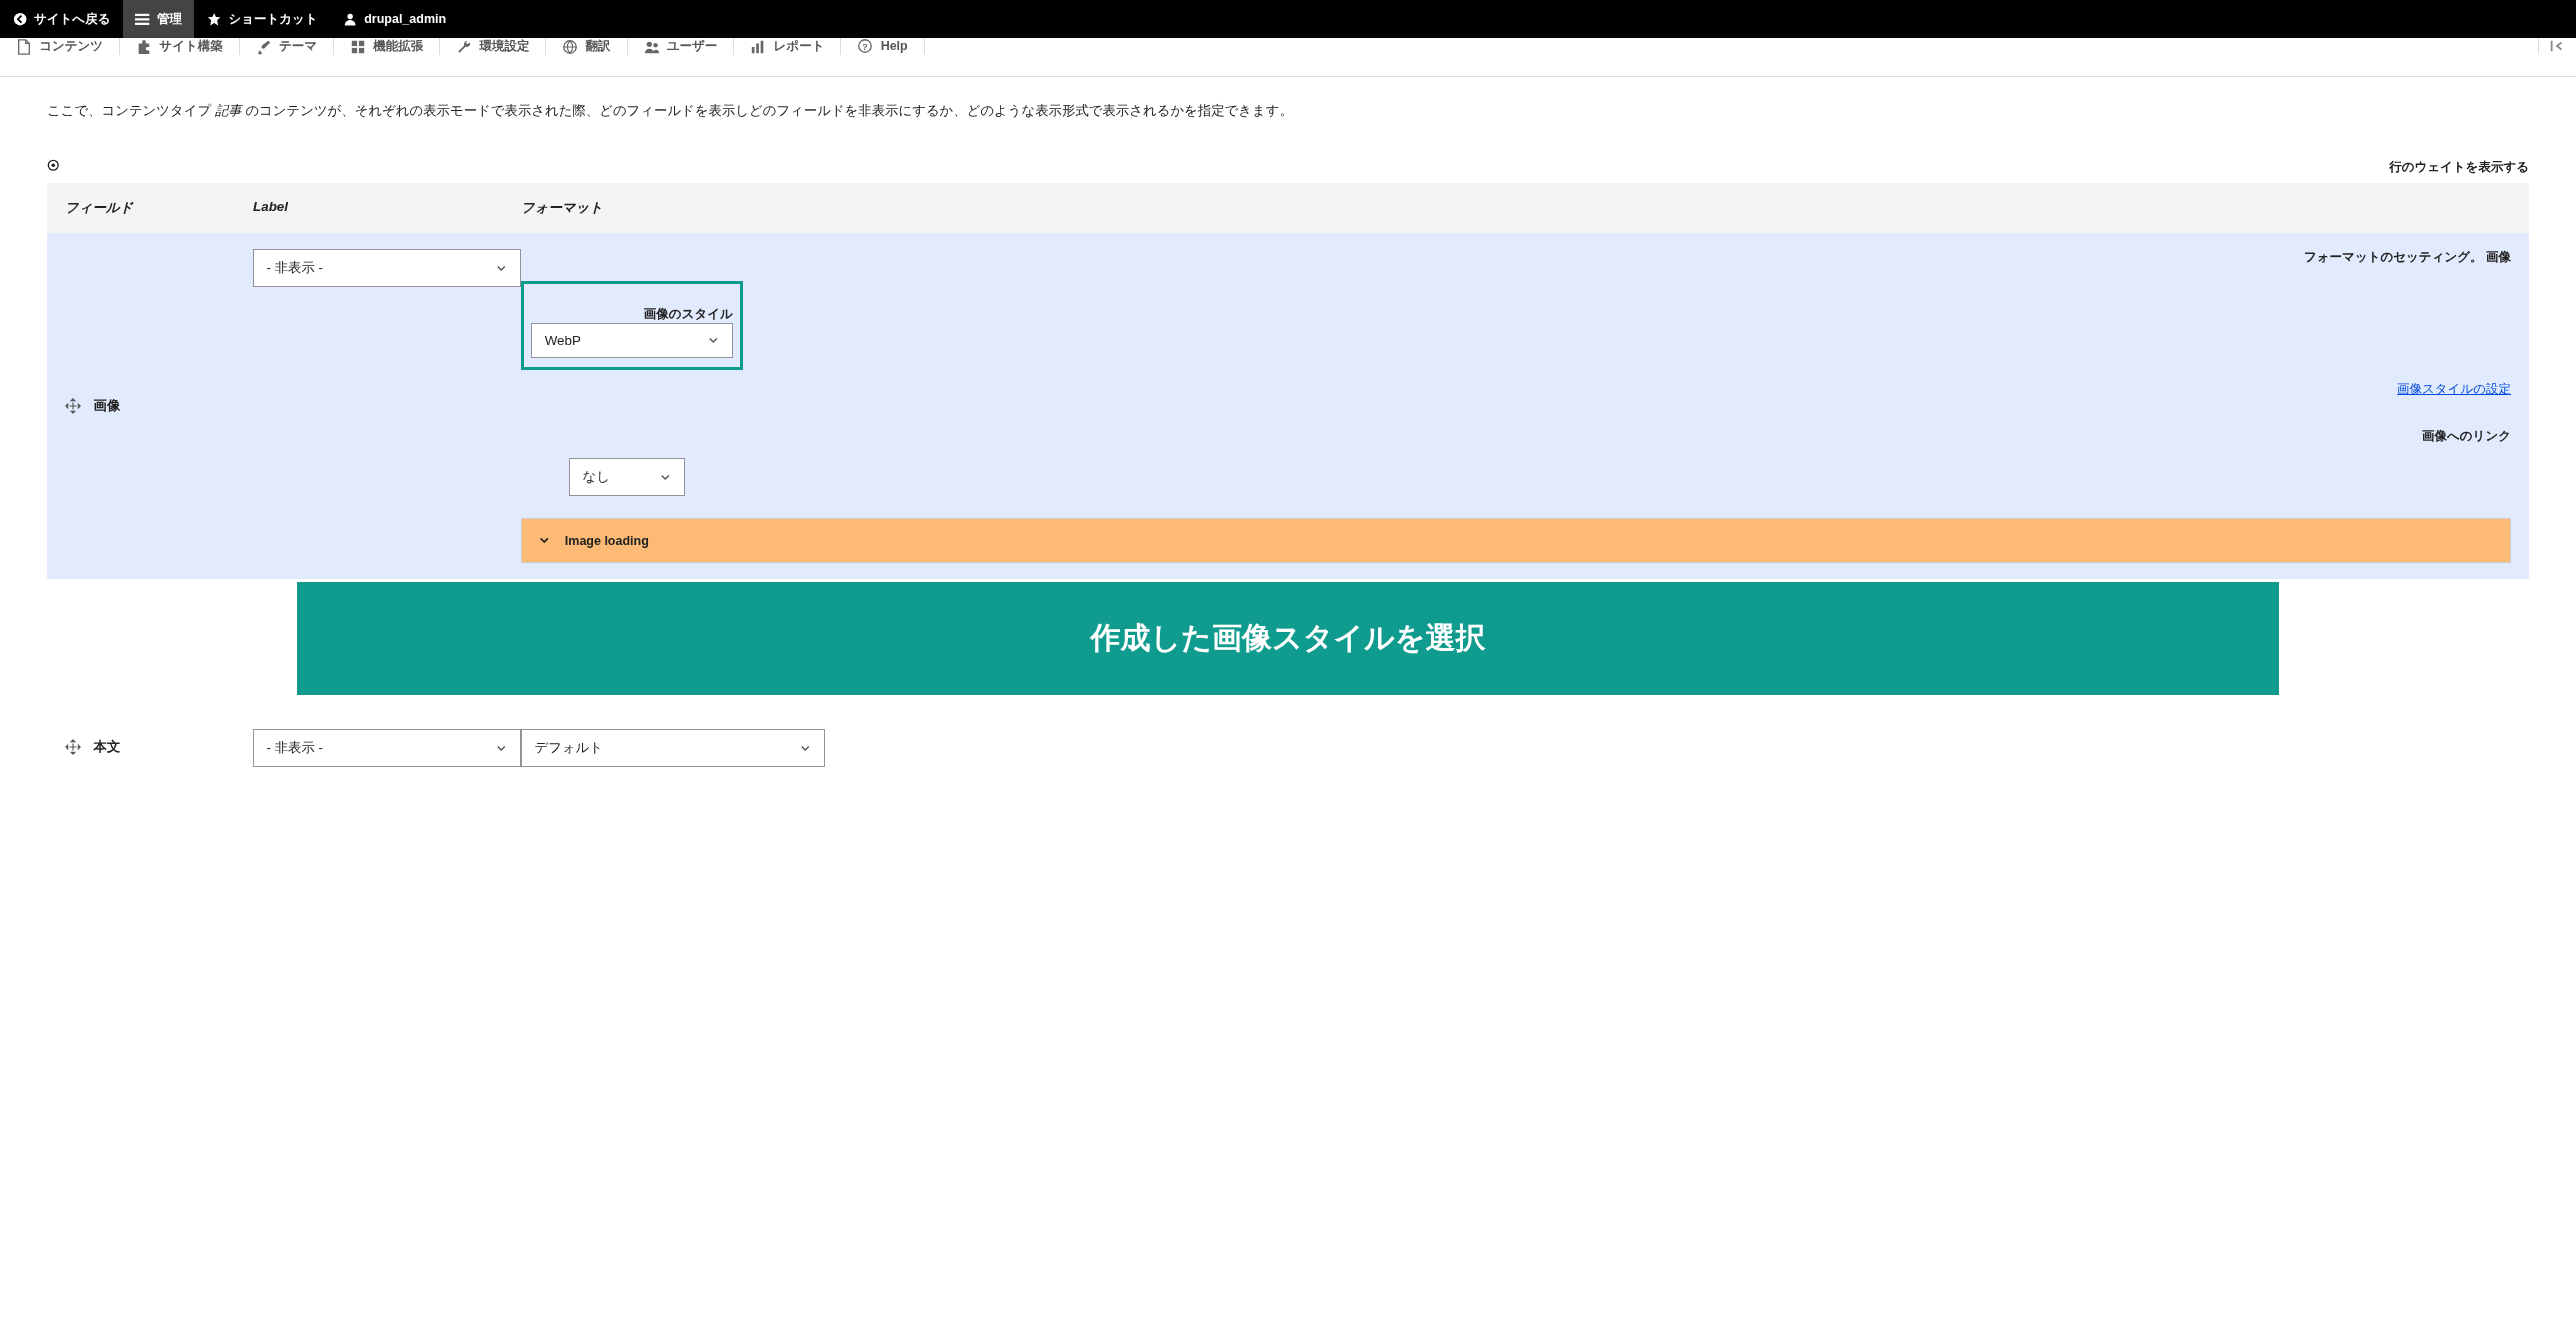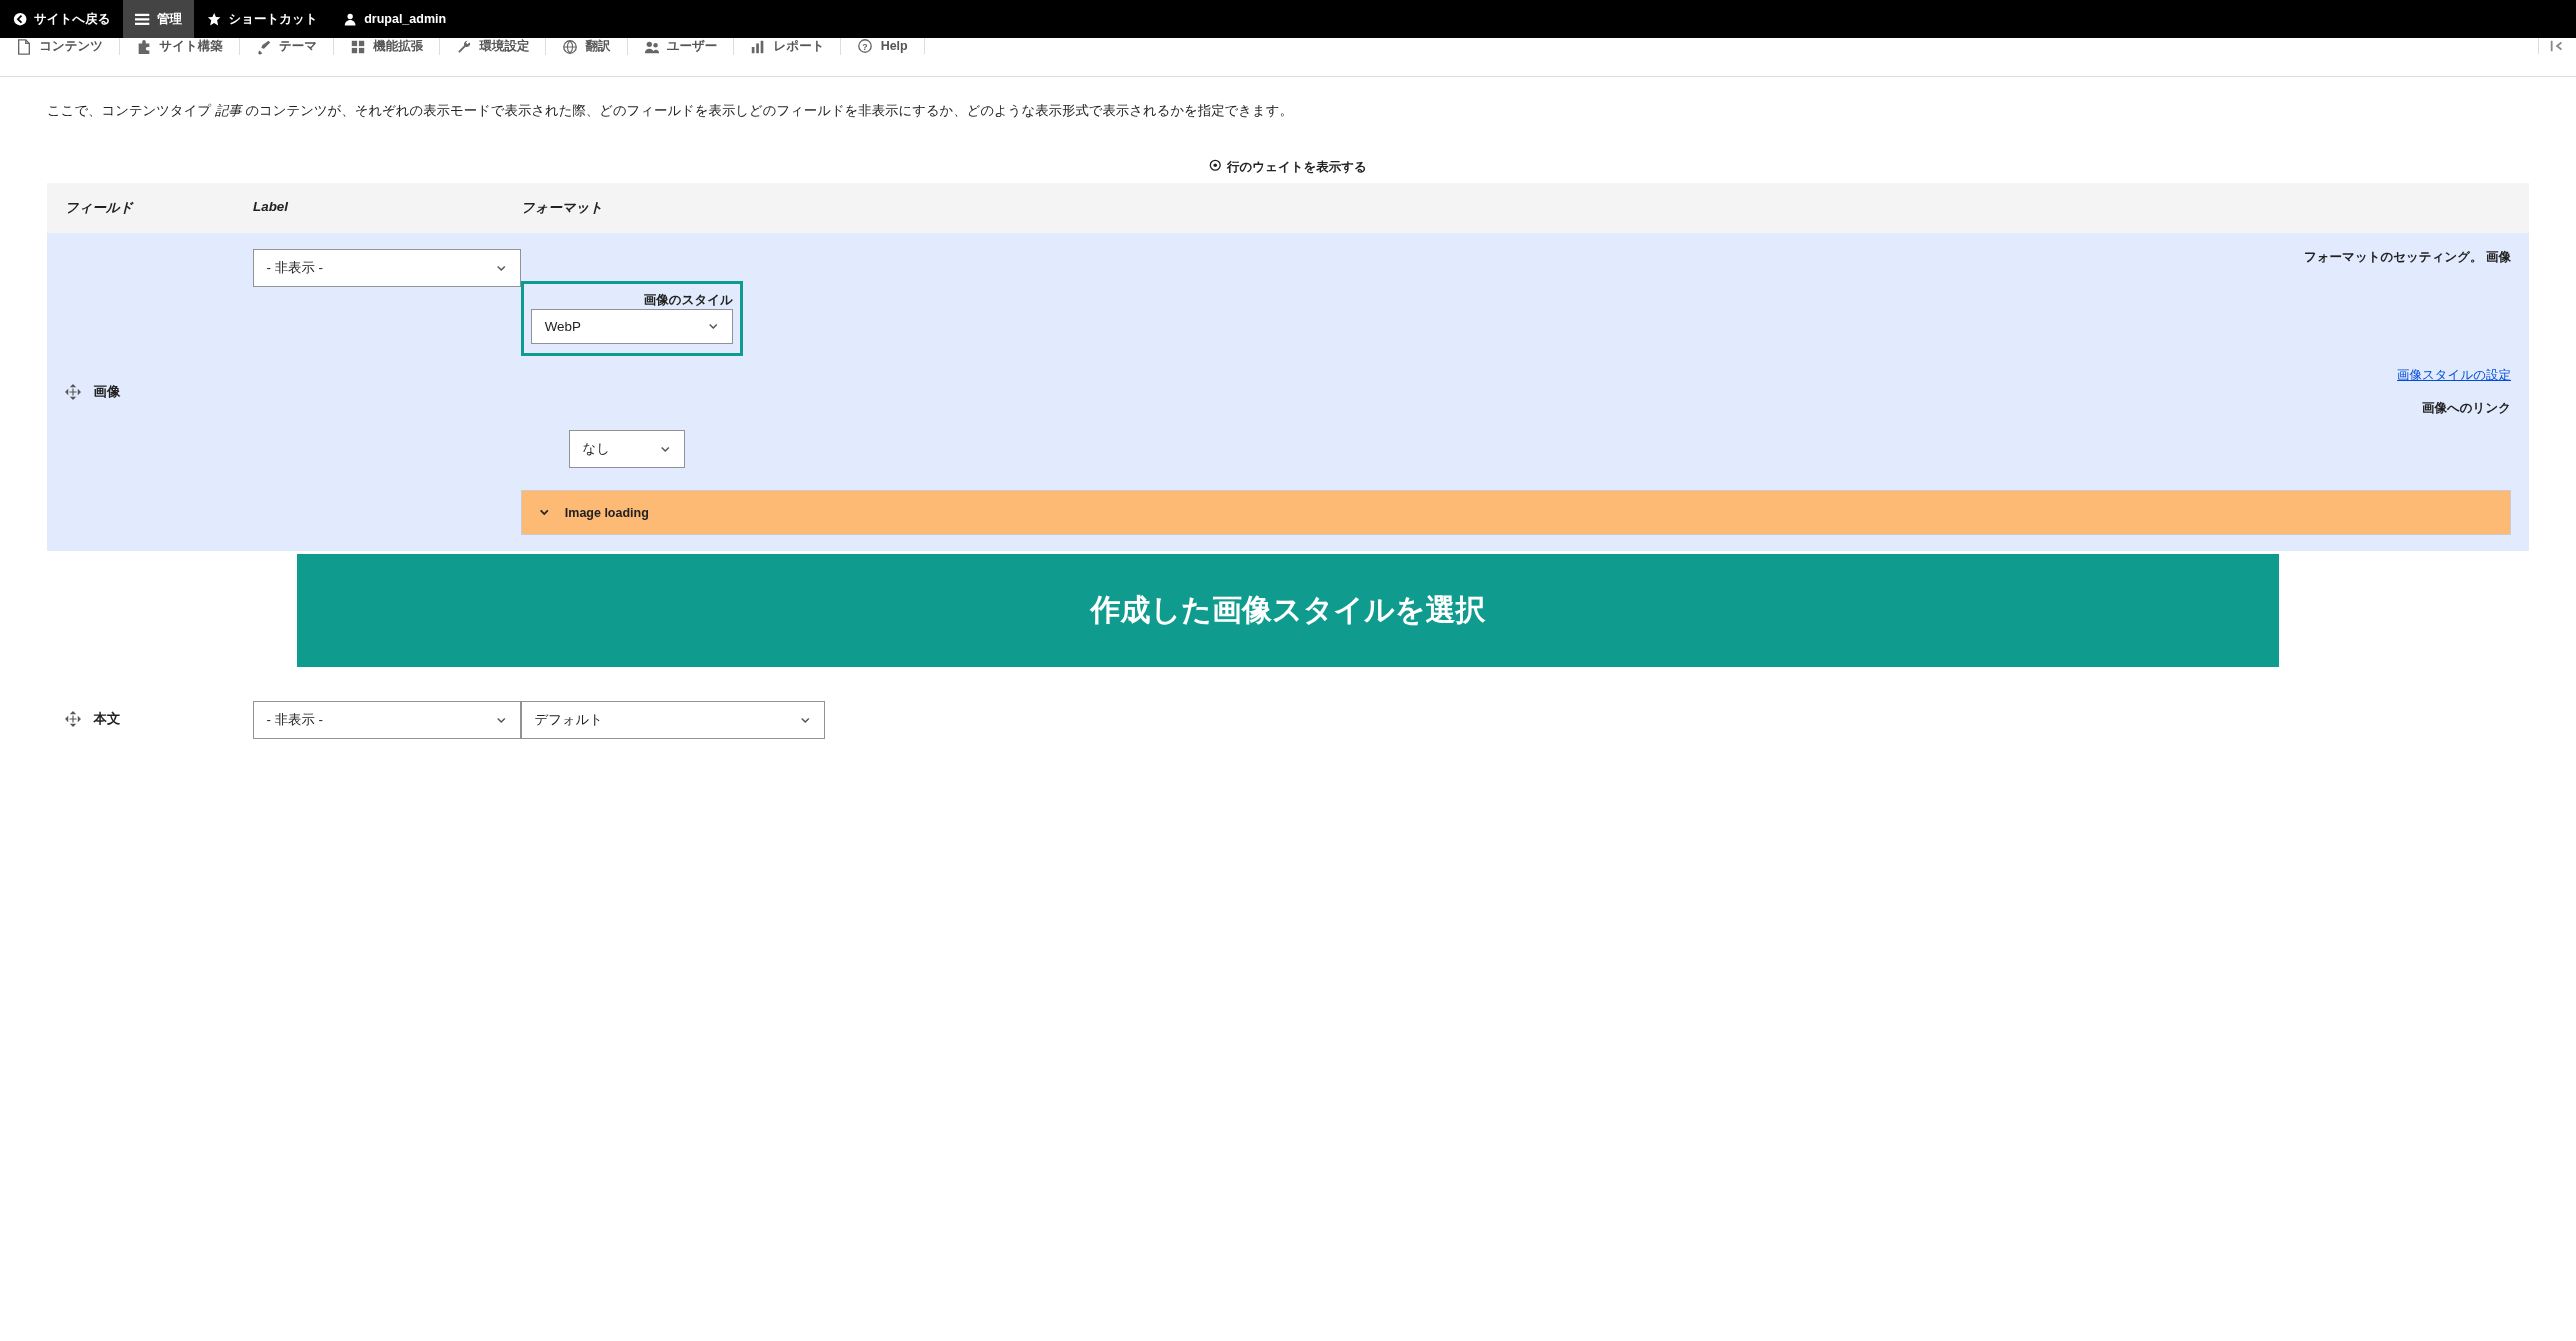--- a/index.html
+++ b/index.html
@@ -66,21 +66,21 @@
     }
     .intro {
       font-size: 13.4px;
       line-height: 1.8;
       margin: 12.5px 0 36px 0;
     }
     .intro .italic { font-style: italic; }
 
     .weights-link {
       display: flex;
-      justify-content: center;
+      justify-content: space-between;
       font-weight: 600;
       margin-bottom: 7.2px;
       align-items: center;
       gap: 5.4px;
       cursor: pointer;
     }
 
     
     .fields {
       width: 100%;
@@ -123,21 +123,21 @@
       justify-content: space-between;
       align-items: center;
       cursor: pointer;
       font-size: 13.4px;
     }
     .select.sm { min-width: 107px; width: 116px; margin-left: 48px; }
     .chev { width: 12.5px; height: 12.5px; color: #555; }
 
     .fmt-col { display: flex; flex-direction: column; gap: 13px; text-align: right; }
     .fmt-heading { font-weight: 600; margin-bottom: 1.8px; }
-    .fmt-label { font-weight: 700; font-size: 12.5px; margin-top: 3px; }
+    .fmt-label { font-weight: 700; font-size: 12.5px; margin-top: 17px; }
 
     .style-box {
       border: 3.6px solid #0f9b8e;
       padding: 5.4px 7.2px 9px;
       width: 222px;
     }
     .style-box .select { min-width: 197px; width: 100%; }
 
     .link { color: #004adc; text-decoration: underline; font-size: 12.5px; cursor: pointer; margin-top: -1.8px;}
 

